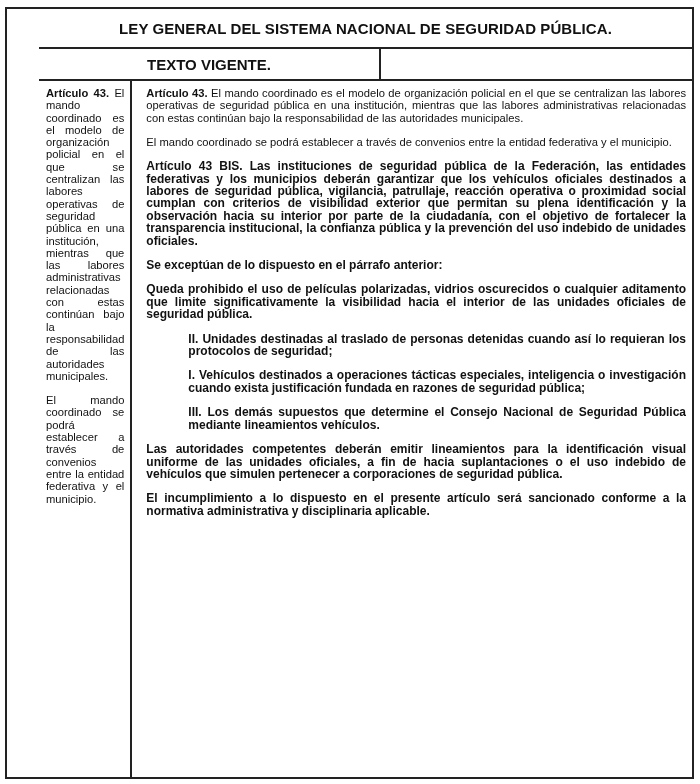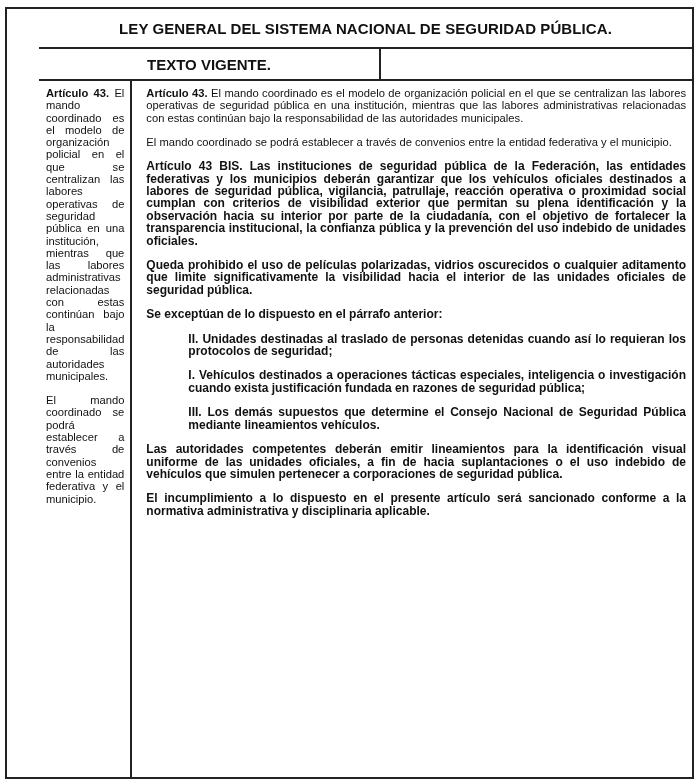--- a/index.html
+++ b/index.html
@@ -34,22 +34,22 @@
   </div>
   <div class="body-row">
     <div class="col left">
       <p><span class="b">Artículo 43.</span><span> El mando coordinado es el modelo de organización policial en el que se centralizan las labores operativas de seguridad pública en una institución, mientras que las labores administrativas relacionadas con estas continúan bajo la responsabilidad de las autoridades municipales.</span></p>
       <p>El mando coordinado se podrá establecer a través de convenios entre la entidad federativa y el municipio.</p>
     </div>
     <div class="col right">
       <p><span class="b">Artículo 43.</span><span> El mando coordinado es el modelo de organización policial en el que se centralizan las labores operativas de seguridad pública en una institución, mientras que las labores administrativas relacionadas con estas continúan bajo la responsabilidad de las autoridades municipales.</span></p>
       <p>El mando coordinado se podrá establecer a través de convenios entre la entidad federativa y el municipio.</p>
       <p class="bold-p">Artículo 43 BIS. Las instituciones de seguridad pública de la Federación, las entidades federativas y los municipios deberán garantizar que los vehículos oficiales destinados a labores de seguridad pública, vigilancia, patrullaje, reacción operativa o proximidad social cumplan con criterios de visibilidad exterior que permitan su plena identificación y la observación hacia su interior por parte de la ciudadanía, con el objetivo de fortalecer la transparencia institucional, la confianza pública y la prevención del uso indebido de unidades oficiales.</p>
+      <p class="bold-p">Se exceptúan de lo dispuesto en el párrafo anterior:</p>
       <p class="bold-p">Queda prohibido el uso de películas polarizadas, vidrios oscurecidos o cualquier aditamento que limite significativamente la visibilidad hacia el interior de las unidades oficiales de seguridad pública.</p>
-      <p class="bold-p">Se exceptúan de lo dispuesto en el párrafo anterior:</p>
       <p class="bold-p indent">II. Unidades destinadas al traslado de personas detenidas cuando así lo requieran los protocolos de seguridad;</p>
       <p class="bold-p indent">I. Vehículos destinados a operaciones tácticas especiales, inteligencia o investigación cuando exista justificación fundada en razones de seguridad pública;</p>
       <p class="bold-p indent">III. Los demás supuestos que determine el Consejo Nacional de Seguridad Pública mediante lineamientos vehículos.</p>
       <p class="bold-p">Las autoridades competentes deberán emitir lineamientos para la identificación visual uniforme de las unidades oficiales, a fin de hacia suplantaciones o el uso indebido de vehículos que simulen pertenecer a corporaciones de seguridad pública.</p>
       <p class="bold-p">El incumplimiento a lo dispuesto en el presente artículo será sancionado conforme a la normativa administrativa y disciplinaria aplicable.</p>
     </div>
   </div>
 </div>
 
 </body></html>

